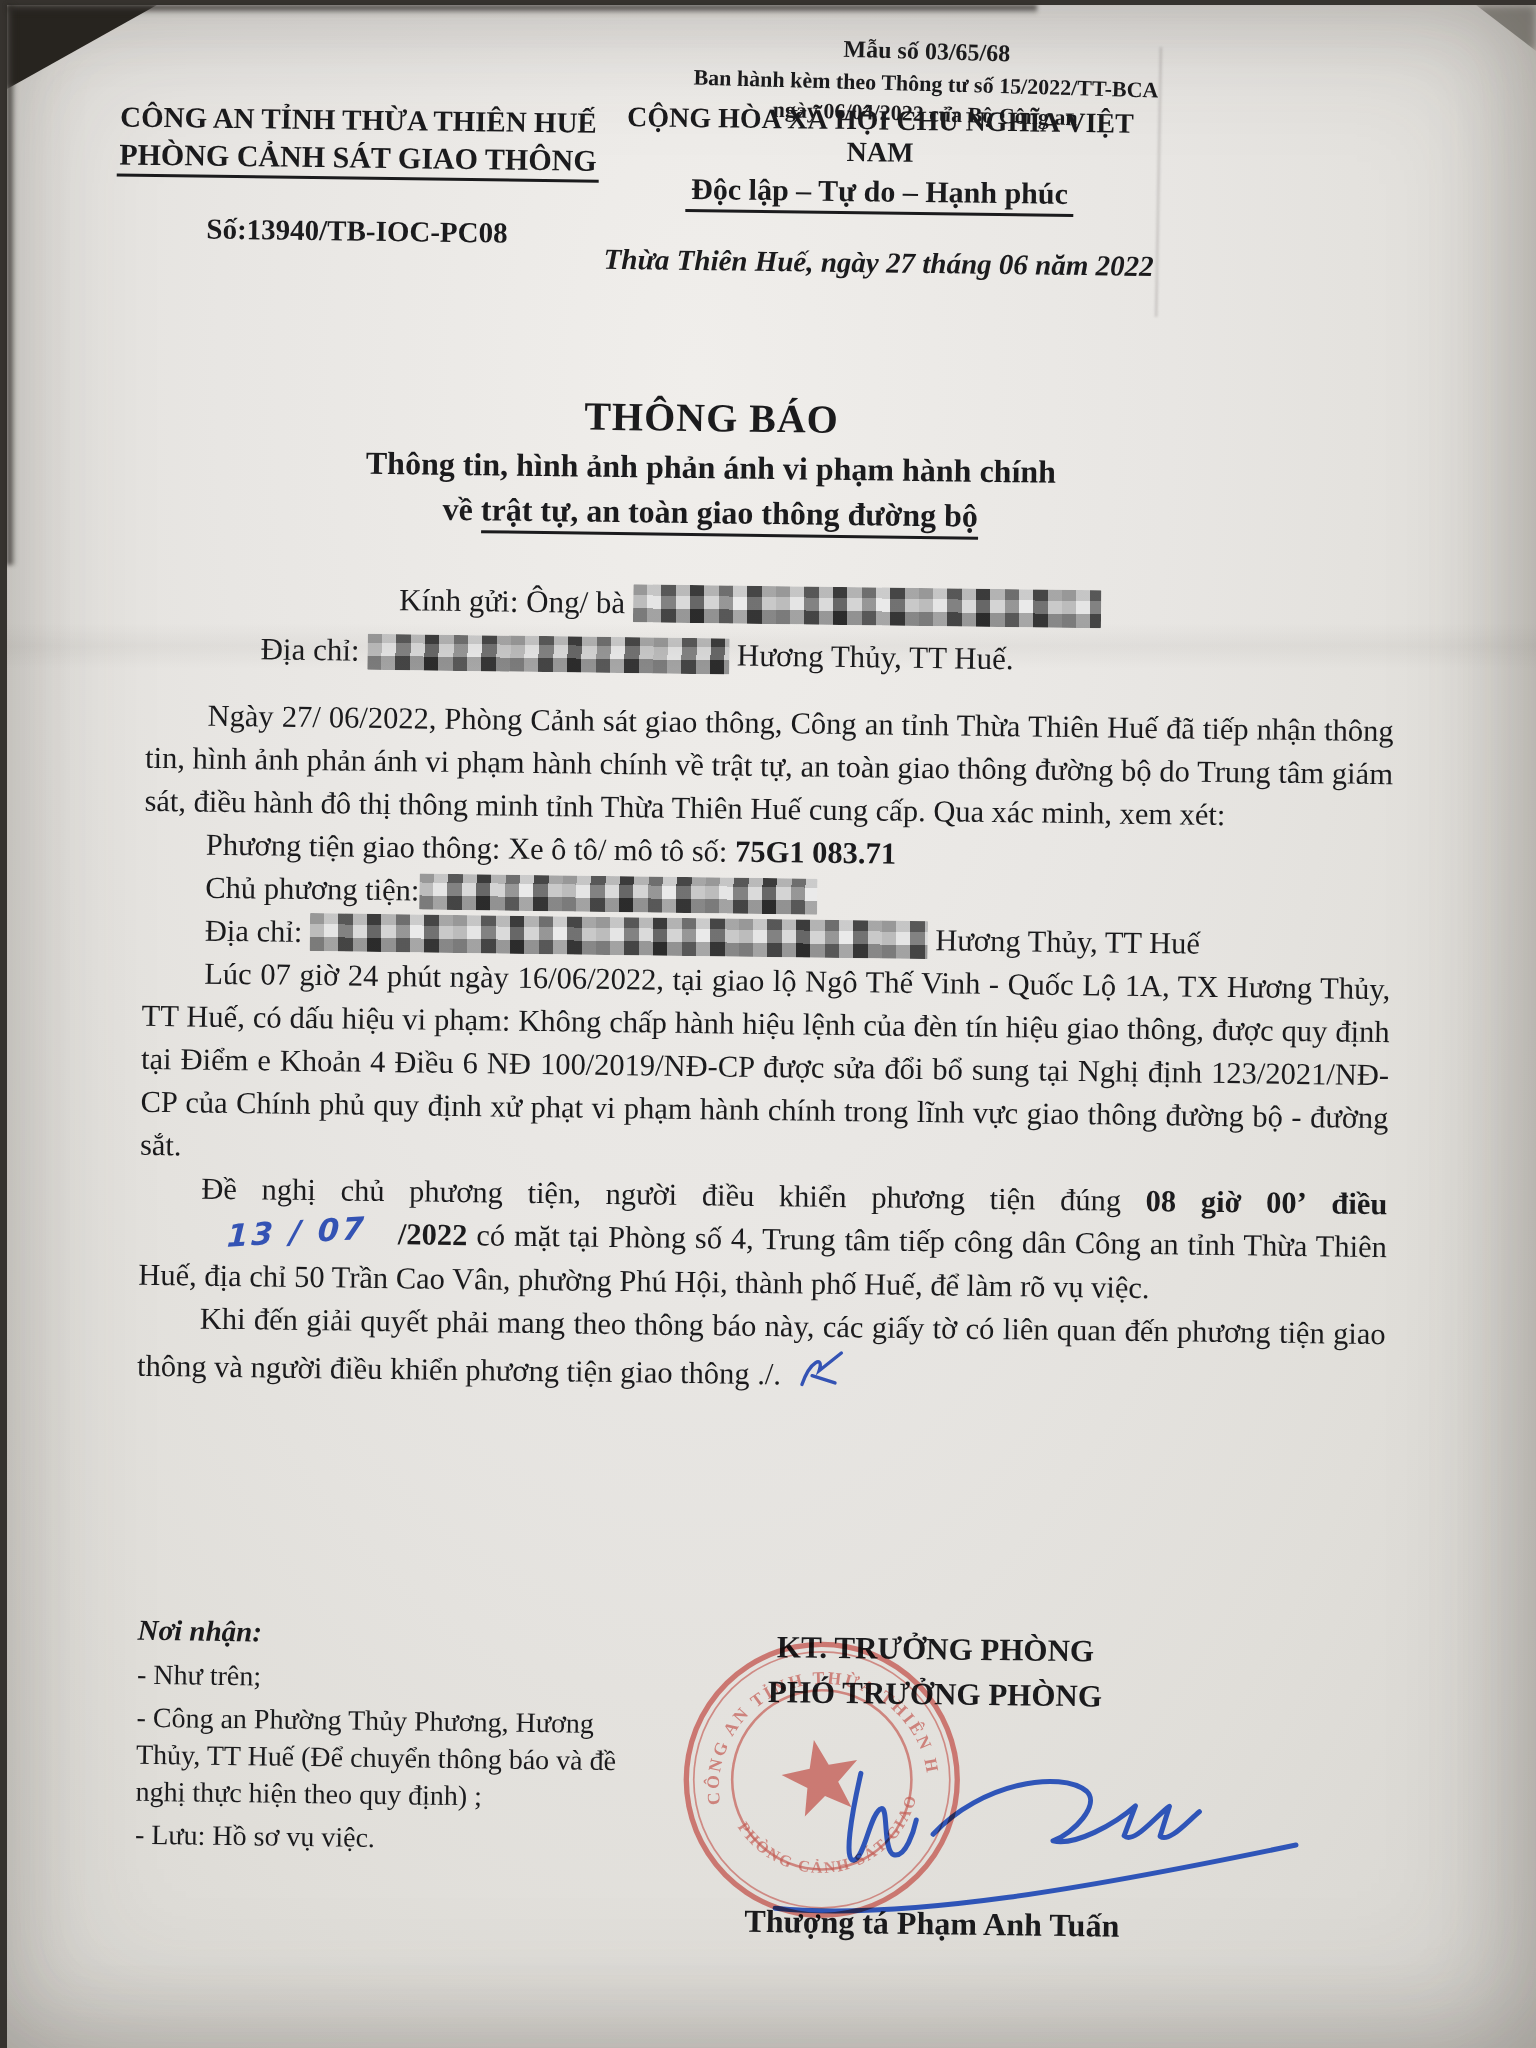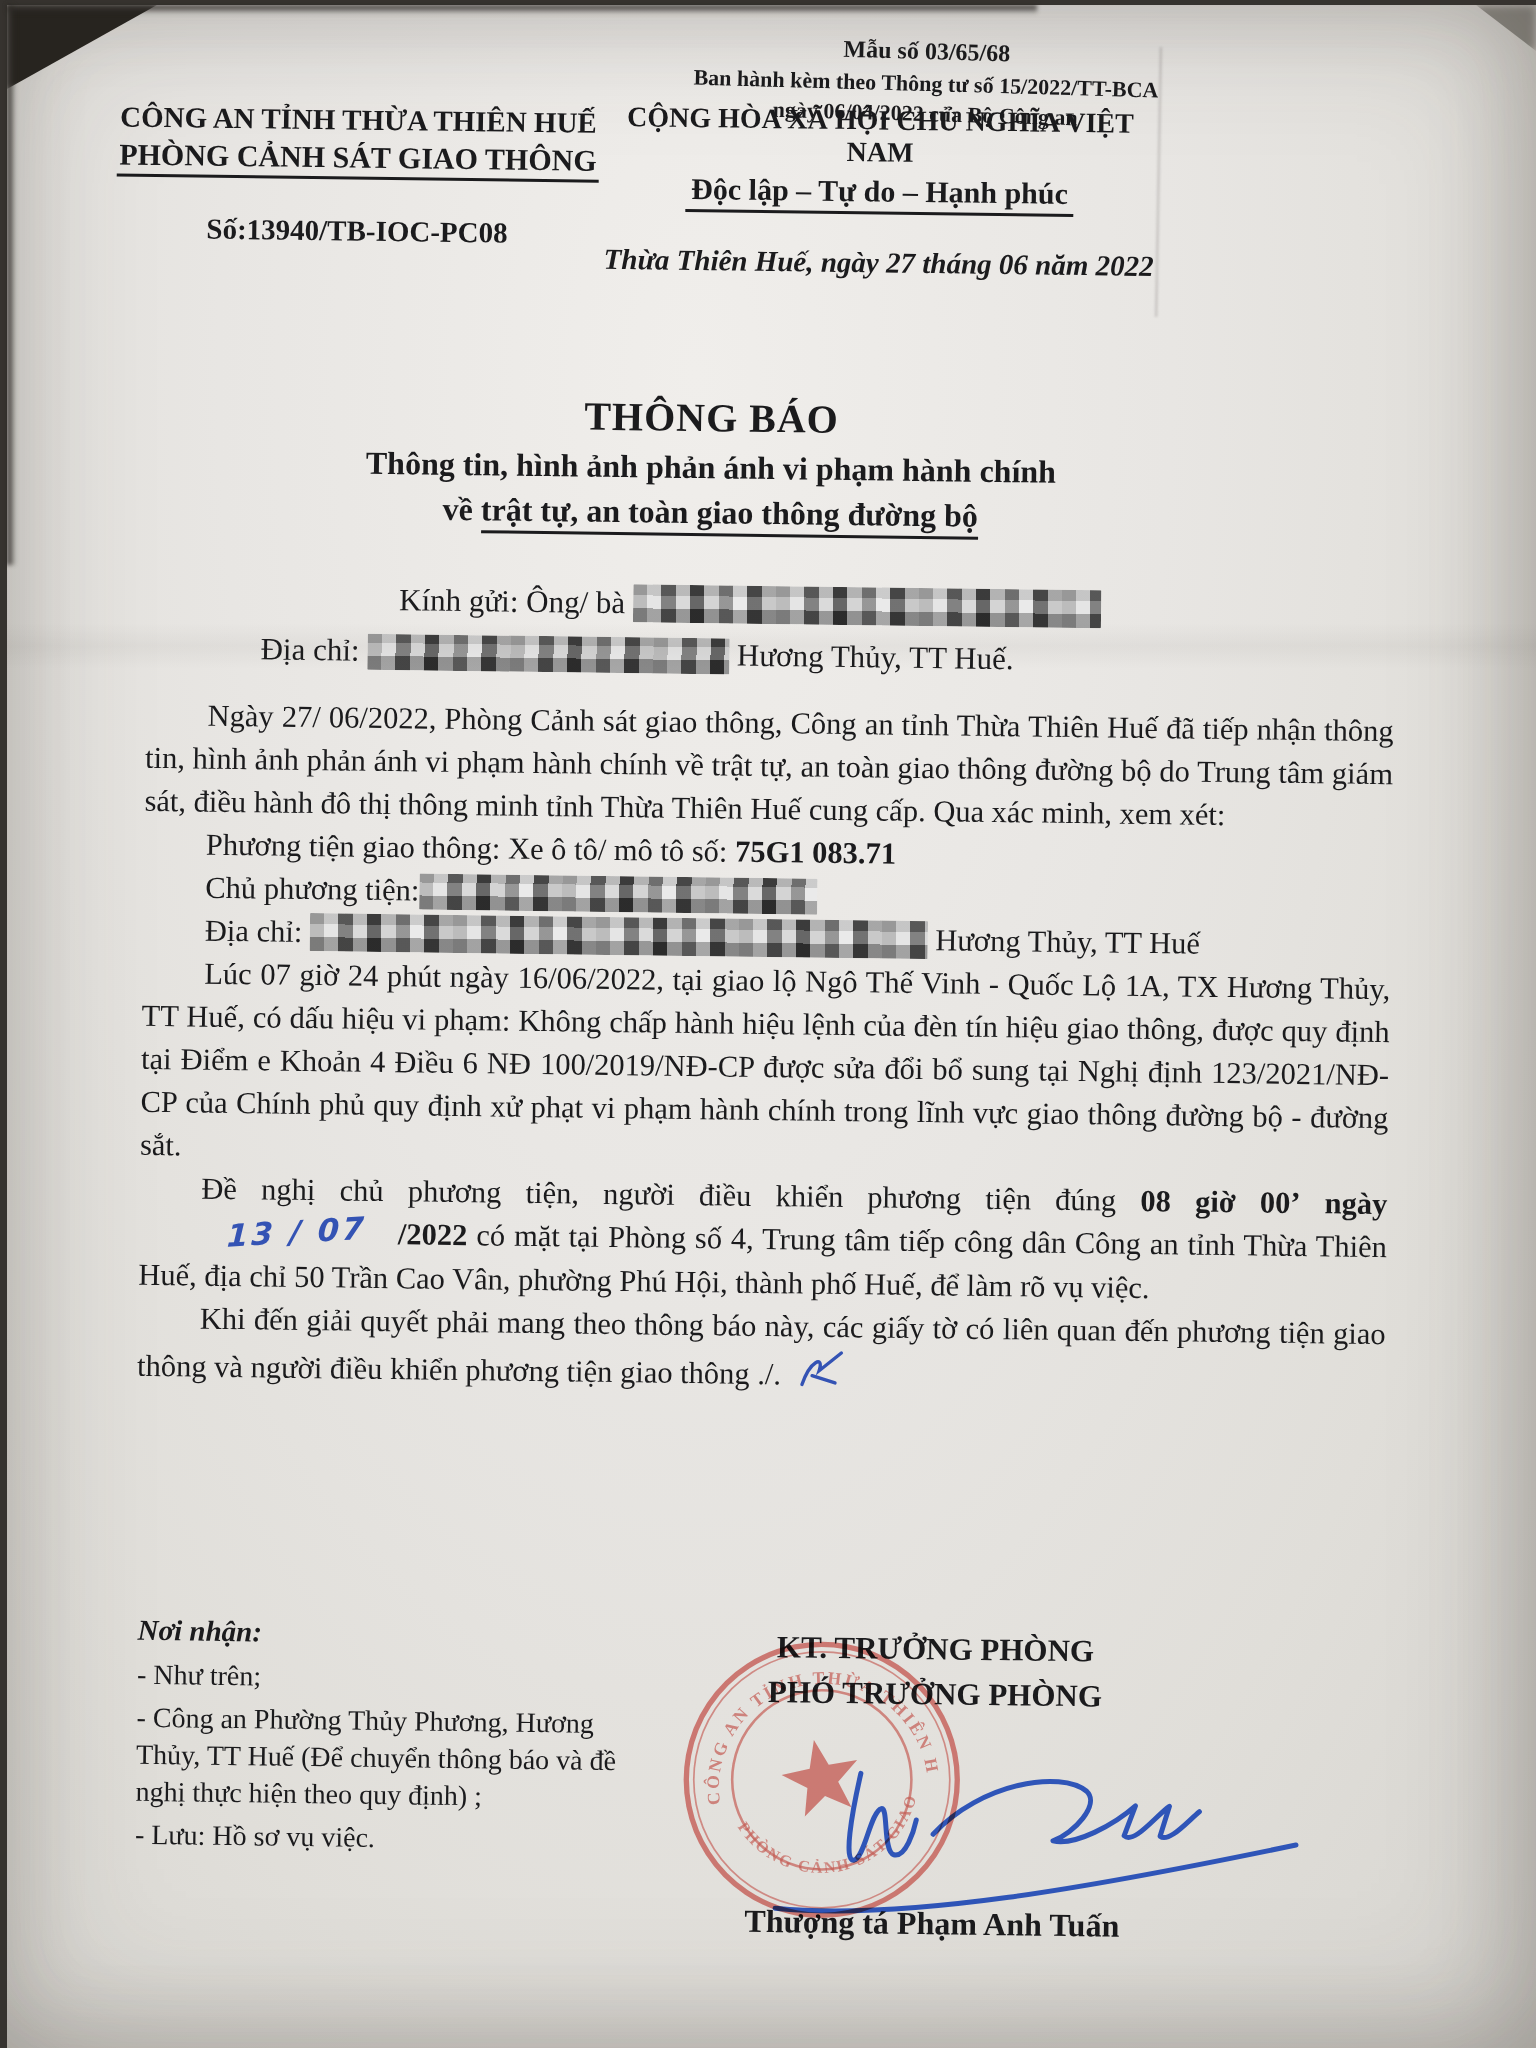--- a/index.html
+++ b/index.html
@@ -140,21 +140,21 @@
       </div>
       <div class="iline">
         <span>Địa chỉ:</span>
         <span class="redact" style="width:618px;"></span>
         <span>Hương Thủy, TT Huế</span>
       </div>
       <p class="para">Lúc 07 giờ 24 phút ngày 16/06/2022, tại giao lộ Ngô Thế Vinh - Quốc Lộ 1A, TX Hương Thủy, TT Huế, có dấu hiệu vi phạm: Không chấp hành hiệu lệnh của đèn tín hiệu giao thông, được quy định tại Điểm e Khoản 4 Điều 6 NĐ 100/2019/NĐ-CP được sửa đổi bổ sung tại Nghị định 123/2021/NĐ-CP của Chính phủ quy định xử phạt vi phạm hành chính trong lĩnh vực giao thông đường bộ - đường sắt.</p>
       <p class="para">
         <span>Đề nghị chủ phương tiện, người điều khiển phương tiện đúng</span>
         <span class="b">08 giờ 00’</span>
-        <span class="b">ngày</span>
+        <span class="b">điều</span>
         <span class="hand-date">13 / 07</span>
         <span class="b">/2022</span>
         <span>có mặt tại Phòng số 4, Trung tâm tiếp công dân Công an tỉnh Thừa Thiên Huế, địa chỉ 50 Trần Cao Vân, phường Phú Hội, thành phố Huế, để làm rõ vụ việc.</span>
       </p>
       <p class="para">
         <span>Khi đến giải quyết phải mang theo thông báo này, các giấy tờ có liên quan đến phương tiện giao thông và người điều khiển phương tiện giao thông ./.</span>
         <svg class="ink-mark" width="52" height="42" viewBox="0 0 52 42">
           <path d="M 5,36 C 13,12 27,6 22,22 L 44,4 M 15,27 L 38,34" fill="none" stroke="#3453b4" stroke-width="3.4" stroke-linecap="round"></path>
         </svg>
       </p>

